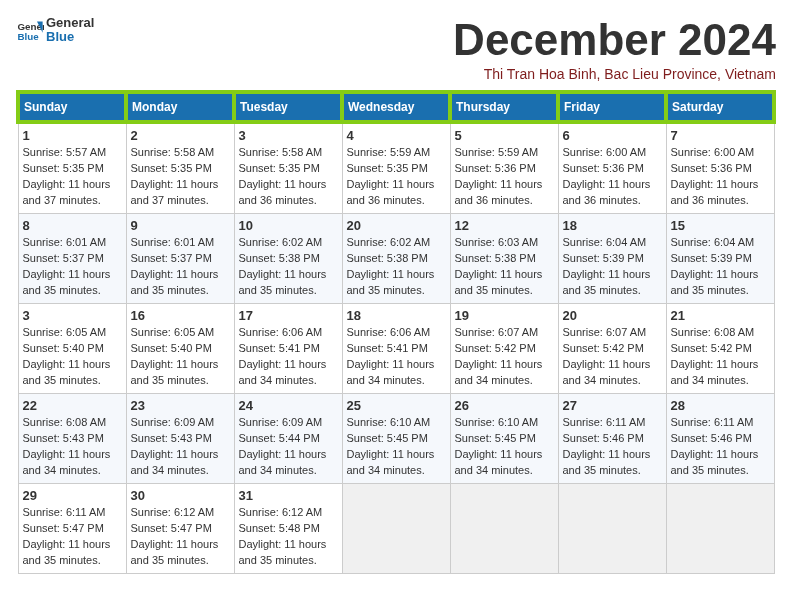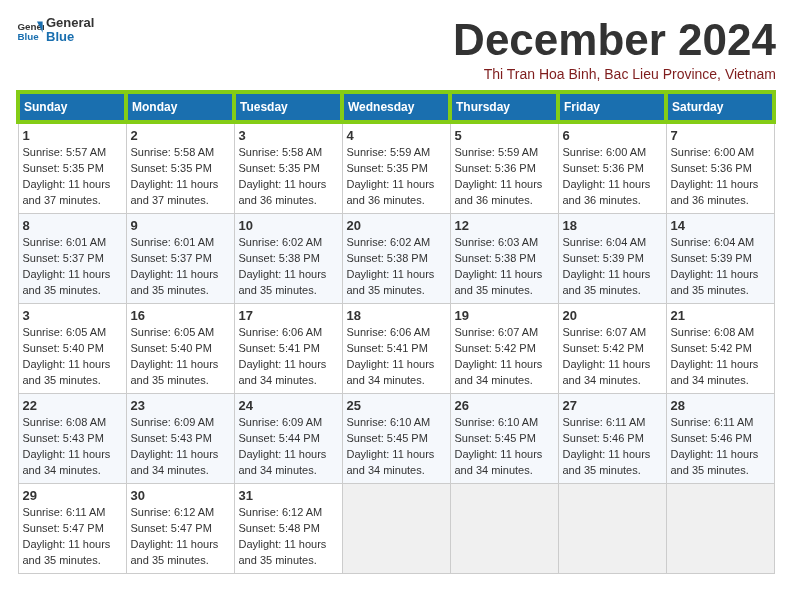--- a/index.html
+++ b/index.html
@@ -165,21 +165,21 @@
         </td>
         <td>
           <span class="day-num">12</span>
           <div class="day-info">Sunrise: 6:03 AM<br>Sunset: 5:38 PM<br>Daylight: 11 hours and 35 minutes.</div>
         </td>
         <td>
           <span class="day-num">18</span>
           <div class="day-info">Sunrise: 6:04 AM<br>Sunset: 5:39 PM<br>Daylight: 11 hours and 35 minutes.</div>
         </td>
         <td>
-          <span class="day-num">14</span>
+          <span class="day-num">15</span>
           <div class="day-info">Sunrise: 6:04 AM<br>Sunset: 5:39 PM<br>Daylight: 11 hours and 35 minutes.</div>
         </td>
       </tr>
       <tr>
         <td>
           <span class="day-num">3</span>
           <div class="day-info">Sunrise: 6:05 AM<br>Sunset: 5:40 PM<br>Daylight: 11 hours and 35 minutes.</div>
         </td>
         <td>
           <span class="day-num">16</span>

